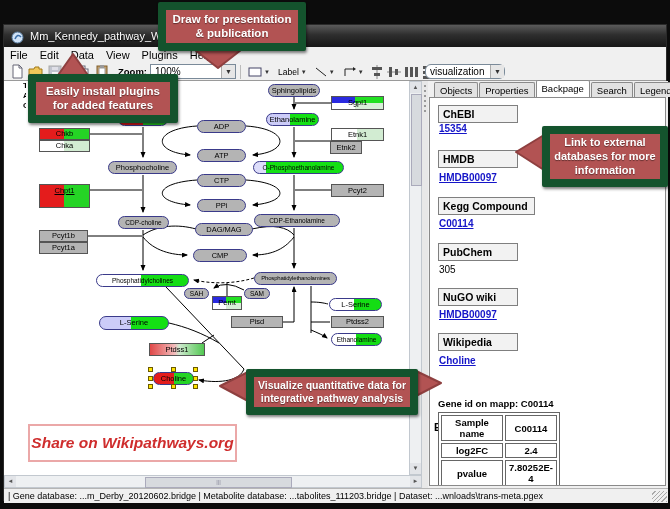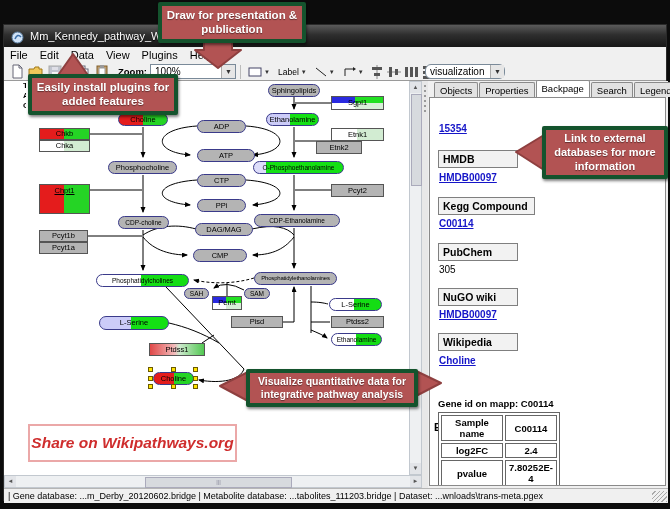--- a/index.html
+++ b/index.html
@@ -70,21 +70,21 @@
   table.expr{position:absolute;left:8px;top:314px;border-collapse:separate;border-spacing:2px;border:1px solid #666;background:#fff;}
   table.expr td{border:1px solid #666;font-size:9.5px;font-weight:bold;text-align:center;padding:1px 2px;background:#fff;}
   table.expr td.c1{width:56px;} table.expr td.c2{width:46px;}
   
   .statusbar{position:absolute;left:0;top:463px;width:664px;height:14px;background:#f0f0f0;border-top:1px solid #b5b5b5;display:flex;align-items:center;}
   .statusbar span{font-size:9px;white-space:nowrap;padding-left:4px;text-align:right;}
   .grip{position:absolute;right:1px;top:2px;width:11px;height:11px;
      background:repeating-linear-gradient(135deg,transparent 0 2px,#aaa 2px 3px);}
   
   #arrowlayer{position:absolute;left:0;top:0;z-index:40;pointer-events:none;}
-  .callout{position:absolute;z-index:41;background:#b25353;border:4px solid #14532d;border-radius:2px;
+  .callout{position:absolute;z-index:41;background:#b25353;border:8px solid #14532d;border-radius:2px;
      color:#fff;font-weight:bold;text-align:center;padding:2px 3px;box-sizing:border-box;
      text-shadow:0 1px 1px rgba(0,0,0,.45);box-shadow:1px 2px 3px rgba(0,0,0,.5);line-height:1.25;}
   .share{position:absolute;left:28px;top:424px;width:205px;height:34px;z-index:30;background:#fff;
      border:2px solid #eba8a8;color:#cf2d2d;font-weight:bold;font-style:italic;font-size:15.5px;
      display:flex;align-items:center;justify-content:center;white-space:nowrap;}
 </style>
 </head>
 <body>
 
 <div id="app">
@@ -265,21 +265,21 @@
             <path d="M143,240 C160,244 176,250 193,260"></path>
             <path d="M176,260 L188,252"></path>
             <path d="M218,286 C214,297 196,301 173,297" marker-end="url(#arr)"></path>
           </g>
         </svg>
         <div id="nodes">
             <div class="node pill gray" style="left: 242px; top: 1px; width: 52px; height: 13px; line-height: 11px;">Sphingolipids</div>
             <div class="node pill redgreen" style="left: 92px; top: 30px; width: 50px; height: 13px; line-height: 11px;">Choline</div>
             <div class="node pill lavgreen" style="left: 240px; top: 30px; width: 53px; height: 13px; line-height: 11px;">Ethanolamine</div>
             <div class="node pill gray" style="left: 171px; top: 37px; width: 49px; height: 13px; line-height: 11px;">ADP</div>
-            <div class="node pill gray" style="left: 171px; top: 66px; width: 58px; height: 13px; line-height: 11px;">ATP</div>
+            <div class="node pill gray" style="left: 171px; top: 66px; width: 49px; height: 13px; line-height: 11px;">ATP</div>
             <div class="node pill gray" style="left: 82px; top: 78px; width: 69px; height: 13px; line-height: 11px;">Phosphocholine</div>
             <div class="node pill greenlav small" style="left: 227px; top: 78px; width: 91px; height: 13px; line-height: 11px;">O-Phosphoethanolamine</div>
             <div class="node pill gray" style="left: 171px; top: 91px; width: 49px; height: 13px; line-height: 11px;">CTP</div>
             <div class="node pill gray" style="left: 171px; top: 116px; width: 49px; height: 13px; line-height: 11px;">PPi</div>
             <div class="node pill gray small" style="left: 92px; top: 133px; width: 51px; height: 13px; line-height: 11px;">CDP-choline</div>
             <div class="node pill gray small" style="left: 228px; top: 131px; width: 86px; height: 13px; line-height: 11px;">CDP-Ethanolamine</div>
             <div class="node pill gray" style="left: 169px; top: 140px; width: 58px; height: 13px; line-height: 11px;">DAG/MAG</div>
             <div class="node pill gray" style="left: 167px; top: 166px; width: 54px; height: 13px; line-height: 11px;">CMP</div>
             <div class="node pill whitegreen small" style="left: 70px; top: 191px; width: 93px; height: 13px; line-height: 11px;">Phosphatidylcholines</div>
             <div class="node pill gray xsmall" style="left: 228px; top: 189px; width: 83px; height: 13px; line-height: 11px;">Phosphatidylethanolamines</div>
@@ -294,22 +294,22 @@
             <div class="handle" style="left: 167px; top: 284px;"></div>
             <div class="handle" style="left: 122px; top: 292.5px;"></div>
             <div class="handle" style="left: 167px; top: 292.5px;"></div>
             <div class="handle" style="left: 122px; top: 301px;"></div>
             <div class="handle" style="left: 144.5px; top: 301px;"></div>
             <div class="handle" style="left: 167px; top: 301px;"></div>
             <div class="node gbox sgpl" style="left: 305px; top: 13px; width: 53px; height: 14px; line-height: 12px;">Sgpl1</div>
             <div class="node gbox redgreenbox" style="left: 13px; top: 45px; width: 51px; height: 12px; line-height: 10px;">Chkb</div>
             <div class="node gbox whitepale" style="left: 13px; top: 57px; width: 51px; height: 12px; line-height: 10px;">Chka</div>
             <div class="node gbox whitepale" style="left: 305px; top: 45px; width: 53px; height: 13px; line-height: 11px;">Etnk1</div>
-            <div class="node gbox graybox" style="left: 290px; top: 58px; width: 46px; height: 13px; line-height: 11px;">Etnk2</div>
-            <div class="node gbox redgreenbox" style="left: 13px; top: 101px; width: 51px; height: 30px; line-height: 11px; text-decoration: underline;">Chpt1</div>
+            <div class="node gbox graybox" style="left: 304px; top: 58px; width: 32px; height: 13px; line-height: 11px;">Etnk2</div>
+            <div class="node gbox redgreenbox" style="left: 13px; top: 101px; width: 51px; height: 24px; line-height: 11px; text-decoration: underline;">Chpt1</div>
             <div class="node gbox graybox" style="left: 305px; top: 101px; width: 53px; height: 13px; line-height: 11px;">Pcyt2</div>
             <div class="node gbox graybox" style="left: 13px; top: 147px; width: 49px; height: 12px; line-height: 10px;">Pcyt1b</div>
             <div class="node gbox graybox" style="left: 13px; top: 159px; width: 49px; height: 12px; line-height: 10px;">Pcyt1a</div>
             <div class="node gbox sgpl" style="left: 186px; top: 213px; width: 30px; height: 14px; line-height: 12px;">Pemt</div>
             <div class="node gbox graybox" style="left: 205px; top: 233px; width: 52px; height: 12px; line-height: 10px;">Pisd</div>
             <div class="node gbox graybox" style="left: 305px; top: 233px; width: 53px; height: 12px; line-height: 10px;">Ptdss2</div>
             <div class="node gbox ptdss1" style="left: 123px; top: 260px; width: 56px; height: 13px; line-height: 11px;">Ptdss1</div>
           </div>
       </div>
     </div>
@@ -332,20 +332,21 @@
 
     <div class="rpanel">
       <div class="tabsrow">
         <span class="tab">Objects</span>
         <span class="tab">Properties</span>
         <span class="tab active">Backpage</span>
         <span class="tab">Search</span>
         <span class="tab">Legend</span>
       </div>
       <div class="pcontent">
+        <div class="sechead" style="top:7px;">ChEBI</div>
         <a class="plink" style="top:25px;">15354</a>
         <div class="sechead" style="top:52px;">HMDB</div>
         <a class="plink" style="top:74px;">HMDB00097</a>
         <div class="sechead" style="top:99px;">Kegg Compound</div>
         <a class="plink" style="top:120px;">C00114</a>
         <div class="sechead" style="top:145px;">PubChem</div>
         <div class="pplain" style="top:166px;">305</div>
         <div class="sechead" style="top:190px;">NuGO wiki</div>
         <a class="plink" style="top:211px;">HMDB00097</a>
         <div class="sechead" style="top:235px;">Wikipedia</div>

